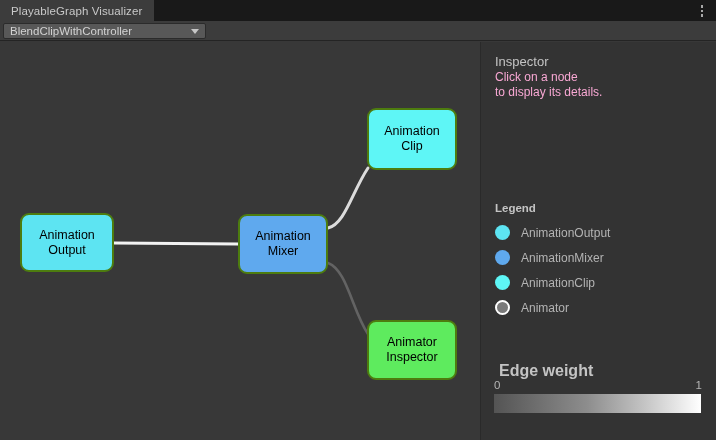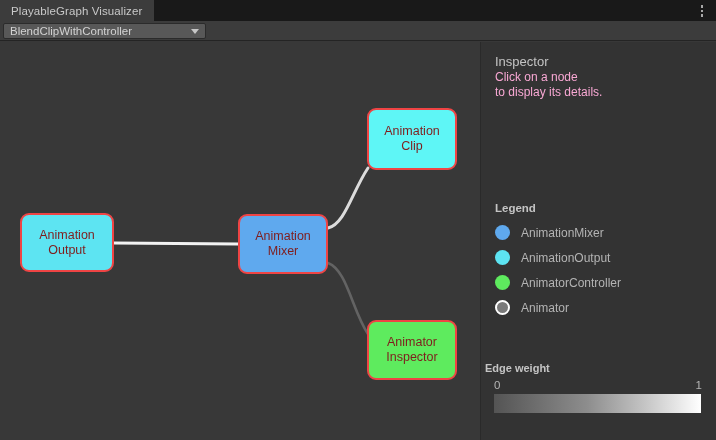--- a/index.html
+++ b/index.html
@@ -100,27 +100,27 @@
     background: #383838;
     overflow: hidden;
   }
   .graph svg.edges {
     position: absolute;
     left: 0; top: 0;
     width: 480px; height: 398px;
   }
   .node {
     position: absolute;
-    border: 2px solid #ef4444;
+    border: 2px solid #4d7c0f;
     border-radius: 9px;
     display: flex;
     align-items: center;
     justify-content: center;
     text-align: center;
-    color: #7f1d1d;
+    color: #000000;
     font-size: 12.5px;
     line-height: 15px;
     white-space: pre-line;
     z-index: 3;
   }
 
   
   .inspector {
     position: absolute;
     left: 481px; top: 42px;
@@ -176,23 +176,23 @@
   }
   .legend-label {
     margin-left: 11px;
     color: #b4b4b4;
     font-size: 12px;
     white-space: nowrap;
   }
 
   .ew-title {
     position: absolute;
-    left: 4px; top: 320px;
+    left: 18px; top: 320px;
     color: #c4c4c4;
-    font-size: 11px;
+    font-size: 16px;
     font-weight: bold;
   }
   .ew-minmax {
     position: absolute;
     left: 13px; top: 337px;
     width: 208px;
     display: flex;
     justify-content: space-between;
     color: #b4b4b4;
     font-size: 11.5px;
@@ -249,30 +249,30 @@
   <div class="panel-divider"></div>
 
   <div class="inspector">
     <div class="insp-title">Inspector</div>
     <div class="insp-body">Click on a node
 to display its details.</div>
 
     <div class="legend-title">Legend</div>
     <div class="legend-list">
         <div class="legend-row">
+          <span class="legend-dot" style="background: rgb(93, 228, 242);"></span>
+          <span class="legend-label">AnimationOutput</span>
+        </div>
+        <div class="legend-row">
           <span class="legend-dot" style="background: rgb(95, 169, 238);"></span>
           <span class="legend-label">AnimationMixer</span>
         </div>
         <div class="legend-row">
-          <span class="legend-dot" style="background: rgb(93, 228, 242);"></span>
-          <span class="legend-label">AnimationOutput</span>
-        </div>
-        <div class="legend-row">
-          <span class="legend-dot" style="background: rgb(94, 235, 94);"></span>
-          <span class="legend-label">AnimatorController</span>
+          <span class="legend-dot" style="background: rgb(94, 246, 246);"></span>
+          <span class="legend-label">AnimationClip</span>
         </div>
         <div class="legend-row">
           <span class="legend-dot ring" style="background: rgb(122, 122, 122);"></span>
           <span class="legend-label">Animator</span>
         </div>
       </div>
 
     <div class="ew-title">Edge weight</div>
     <div class="ew-minmax">
       <span>0</span>

